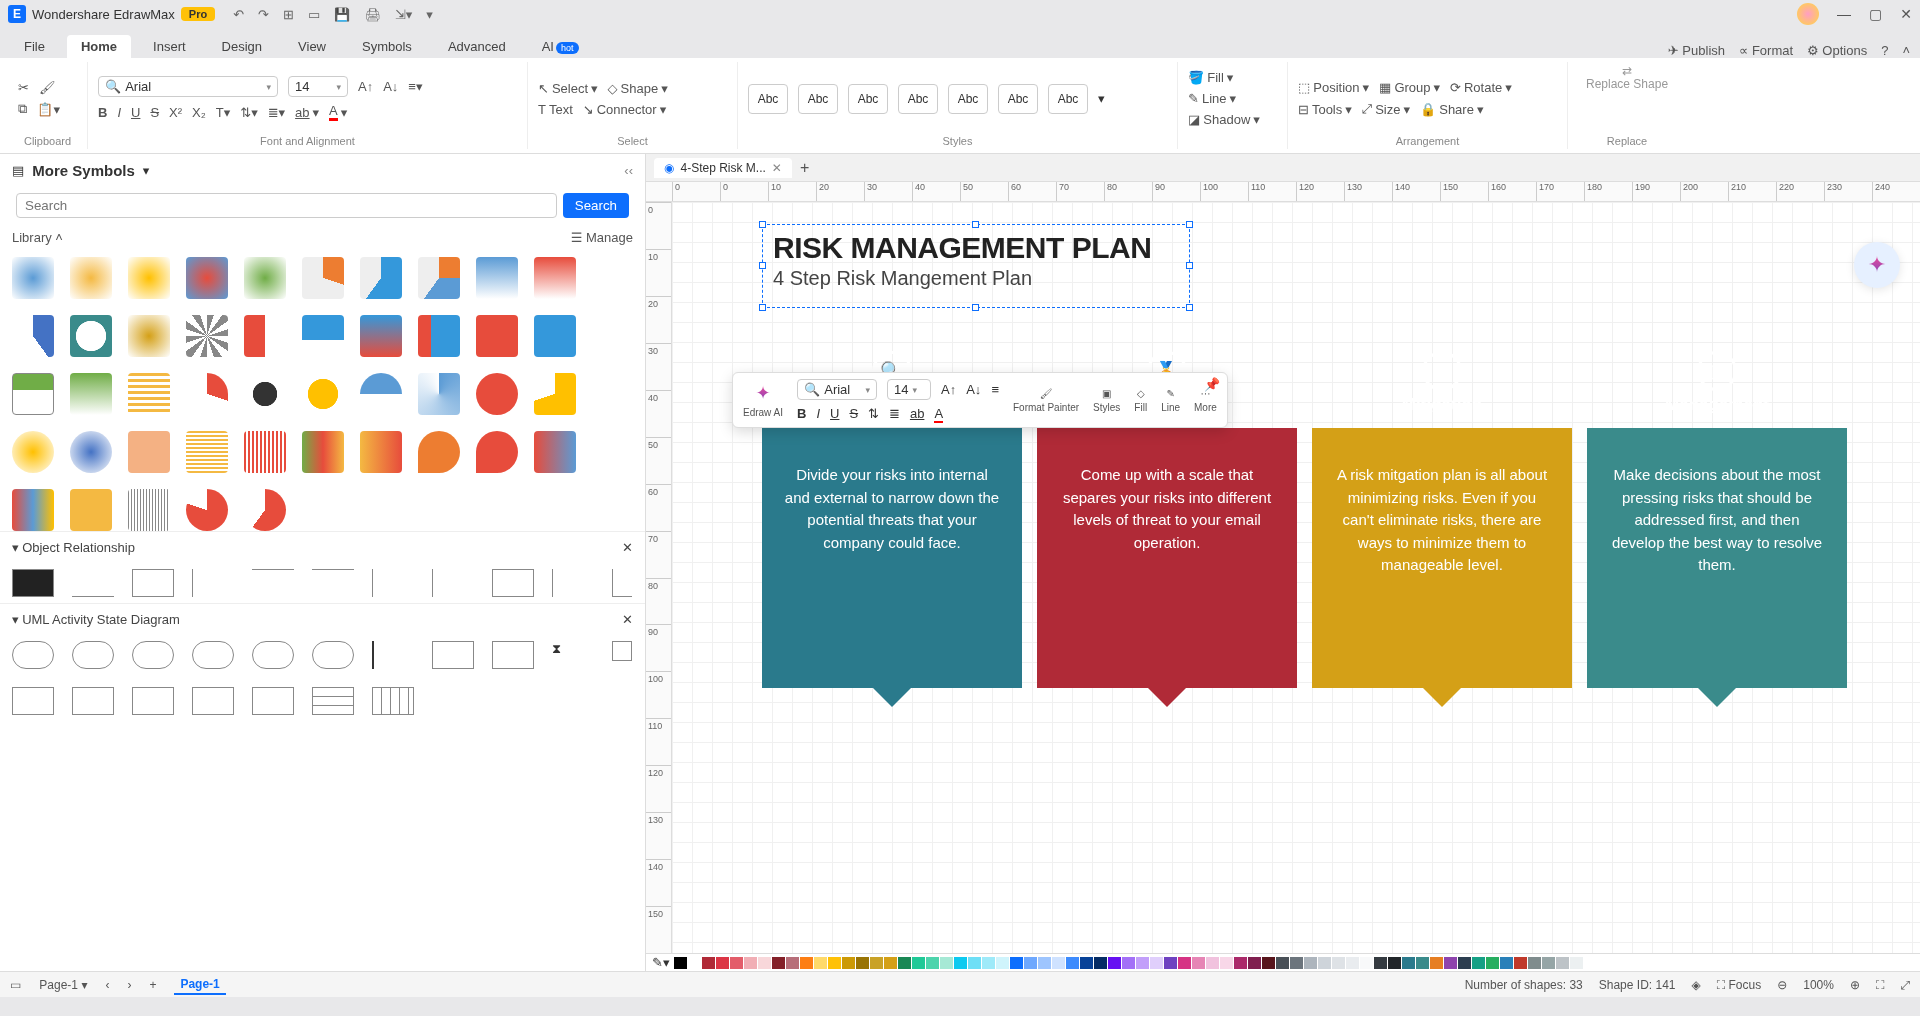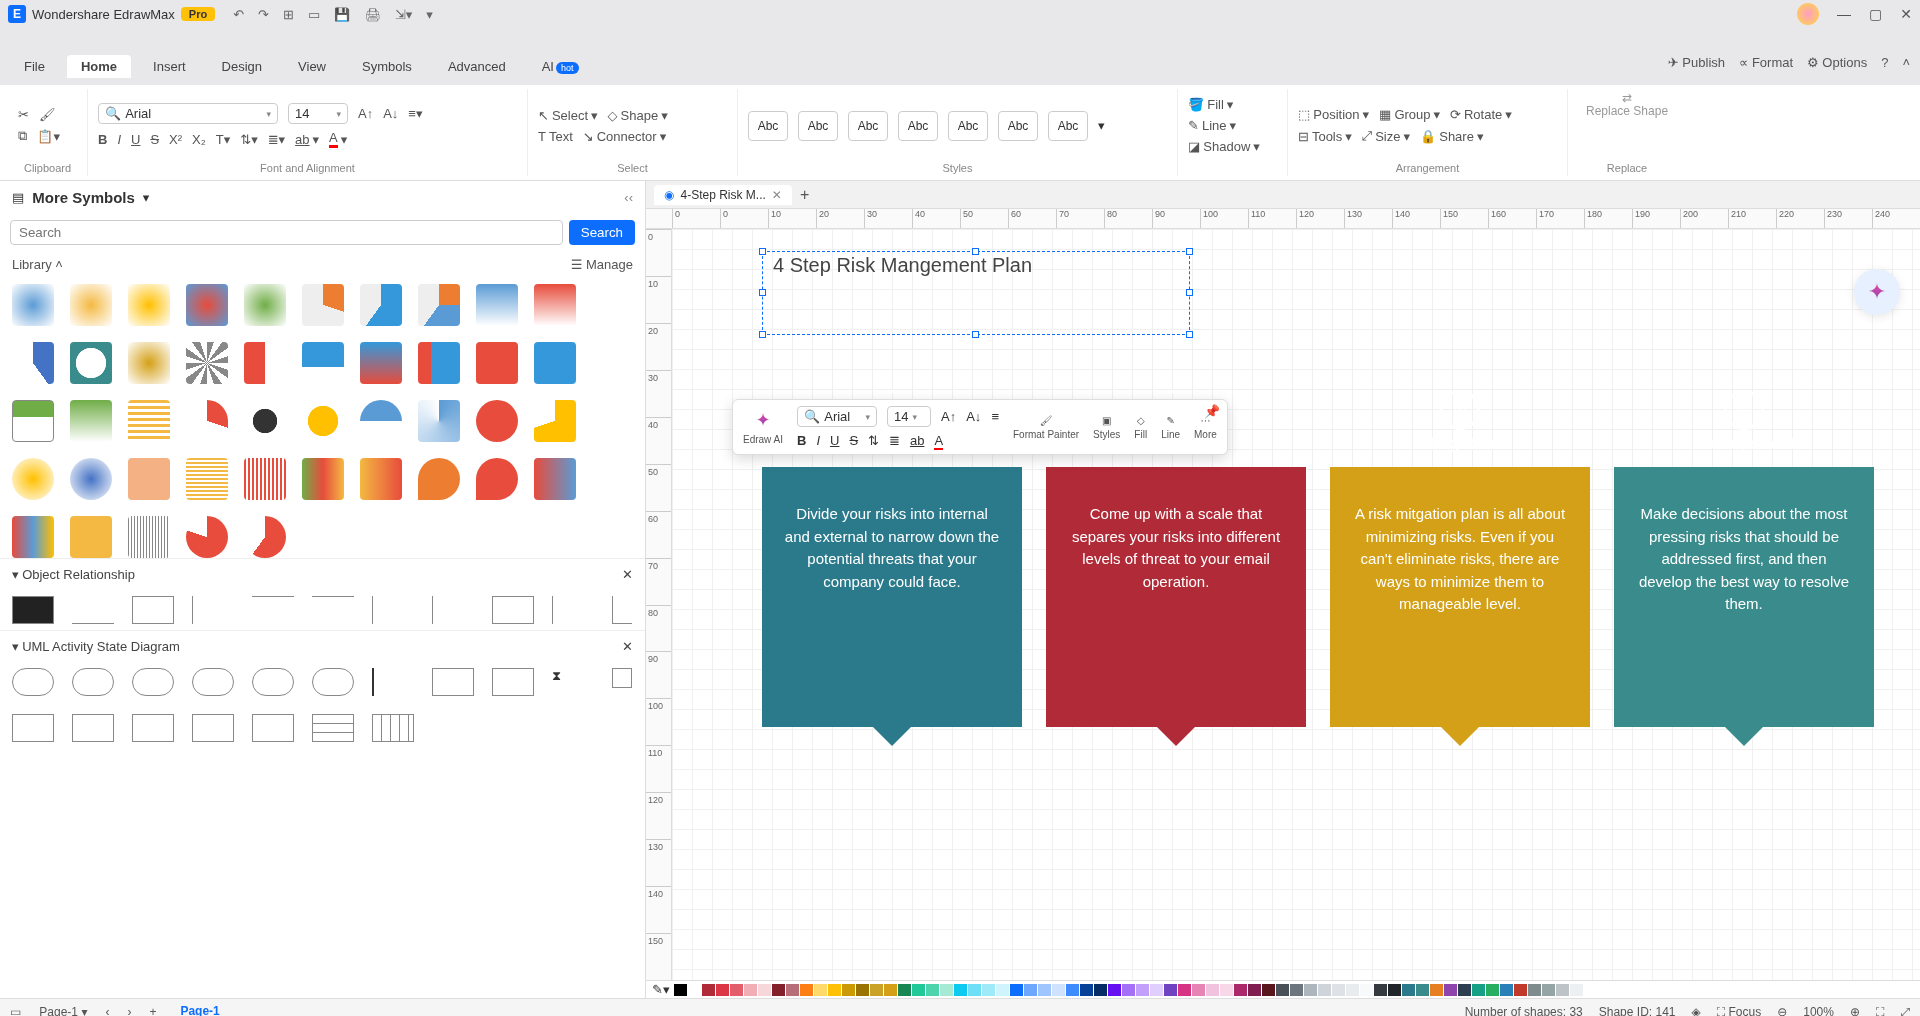--- a/index.html
+++ b/index.html
@@ -5,40 +5,40 @@
 * { margin: 0; padding: 0; box-sizing: border-box; font-family: -apple-system, BlinkMacSystemFont, "Segoe UI", Arial, sans-serif; }
 body { background: #e8e8ea; width: 1920px; height: 1016px; overflow: hidden; font-size: 13px; color: #333; }
 .titlebar { height: 28px; background: #e8e8ea; display: flex; align-items: center; padding: 0 8px; }
 .logo { width: 18px; height: 18px; background: #0d6efd; border-radius: 3px; margin-right: 6px; color: #fff; display: flex; align-items: center; justify-content: center; font-size: 12px; font-weight: bold; }
 .title-text { font-size: 13px; color: #333; }
 .pro-badge { background: #ffc107; color: #333; padding: 1px 8px; border-radius: 4px; font-size: 11px; margin-left: 6px; font-weight: 600; }
 .qat { display: flex; gap: 14px; margin-left: 18px; color: #666; }
 .qat span { cursor: pointer; }
 .win-controls { margin-left: auto; display: flex; gap: 18px; color: #555; font-size: 14px; align-items: center; }
 .avatar { width: 22px; height: 22px; border-radius: 50%; background: radial-gradient(circle, #ff9ec4, #ffd93d); }
-.menubar { height: 30px; display: flex; align-items: flex-start; padding: 0 10px; gap: 8px; margin-top: 27px; }
+.menubar { height: 30px; display: flex; align-items: flex-end; padding: 0 10px; gap: 8px; }
 .menubar .tab { padding: 4px 14px; color: #444; cursor: pointer; border-radius: 4px 4px 0 0; }
 .menubar .tab.active { background: #fff; font-weight: 600; }
 .hot { background: #0d6efd; color: #fff; font-size: 9px; padding: 1px 5px; border-radius: 8px; margin-left: 2px; }
 .menubar-right { margin-left: auto; display: flex; gap: 14px; color: #555; align-items: center; }
 .ribbon { height: 96px; background: #fff; display: flex; border-bottom: 1px solid #ddd; padding: 4px 8px; }
 .rgroup { display: flex; flex-direction: column; justify-content: space-between; padding: 2px 10px; border-right: 1px solid #eee; }
 .rgroup-rows { display: flex; flex-direction: column; gap: 6px; flex: 1; justify-content: center; }
 .rrow { display: flex; gap: 10px; align-items: center; }
 .rgroup-label { font-size: 11px; color: #888; text-align: center; padding-top: 2px; }
 .ribbon-btn { color: #555; cursor: pointer; display: flex; align-items: center; gap: 3px; font-size: 13px; }
 .combo { border: 1px solid #ccc; border-radius: 4px; padding: 2px 6px; display: flex; align-items: center; gap: 4px; background: #fff; }
 .combo span.arrow { font-size: 9px; color: #888; }
 .abc-btn { border: 1px solid #ccc; border-radius: 4px; width: 40px; height: 30px; display: flex; align-items: center; justify-content: center; font-size: 12px; background: #fff; }
 .main { display: flex; height: 817px; }
 .sidebar { width: 665px; background: #fff; border-right: 1px solid #ddd; display: flex; flex-direction: column; }
 .sb-header { display: flex; align-items: center; padding: 8px 12px; gap: 8px; }
 .sb-title { font-weight: 600; font-size: 15px; }
 .collapse-icon { margin-left: auto; color: #888; }
-.sb-search { display: flex; padding: 6px 10px; gap: 6px; }
+.sb-search { display: flex; padding: 6px 16px; gap: 6px; }
 .sb-search input { flex: 1; border: 1px solid #ccc; border-radius: 4px; padding: 4px 8px; }
 .sb-search button { background: #0d6efd; color: #fff; border: none; border-radius: 4px; padding: 4px 12px; }
 .lib-row { display: flex; justify-content: space-between; padding: 6px 12px; font-size: 13px; color: #555; }
 .shape-grid { padding: 6px 12px; display: flex; flex-wrap: wrap; gap: 16px; overflow: hidden; height: 280px; }
 .shape-item { width: 42px; height: 42px; background: #f4f4f4; border-radius: 4px; }
 .section-hdr { display: flex; justify-content: space-between; padding: 8px 12px; border-top: 1px solid #eee; color: #444; font-size: 13px; align-items: center; }
 .section-grid { padding: 6px 12px; display: flex; flex-wrap: wrap; gap: 18px; }
 .sym { width: 42px; height: 28px; border: 1px solid #888; background: #fff; }
 .canvas-area { flex: 1; background: #fff; position: relative; display: flex; flex-direction: column; }
 .tabs { height: 28px; display: flex; align-items: center; padding-left: 8px; gap: 8px; background: #f1f1f1; border-bottom: 1px solid #ddd; }
@@ -55,21 +55,21 @@
 .h-tl { top: -4px; left: -4px; } .h-tm { top: -4px; left: 50%; margin-left: -4px; } .h-tr { top: -4px; right: -4px; }
 .h-ml { top: 50%; left: -4px; margin-top: -4px; } .h-mr { top: 50%; right: -4px; margin-top: -4px; }
 .h-bl { bottom: -4px; left: -4px; } .h-bm { bottom: -4px; left: 50%; margin-left: -4px; } .h-br { bottom: -4px; right: -4px; }
 .title1 { font-size: 30px; font-weight: 800; color: #222; padding: 6px 10px 0; letter-spacing: -0.5px; }
 .subtitle { font-size: 20px; color: #444; padding: 2px 10px; }
 .float-toolbar { position: absolute; left: 60px; top: 170px; background: #fff; border: 1px solid #ddd; border-radius: 6px; box-shadow: 0 4px 14px rgba(0,0,0,0.15); display: flex; padding: 6px 10px; gap: 14px; z-index: 5; align-items: center; }
 .ft-col { display: flex; flex-direction: column; align-items: center; gap: 3px; font-size: 10px; color: #555; }
 .ft-row2 { display: flex; flex-direction: column; gap: 6px; }
 .ft-line { display: flex; gap: 10px; align-items: center; }
 .pin { position: absolute; top: 4px; right: 6px; color: #aaa; }
-.cards { position: absolute; left: 90px; top: 148px; display: flex; gap: 24px; }
+.cards { position: absolute; left: 90px; top: 136px; display: flex; gap: 15px; }
 .card { width: 260px; display: flex; flex-direction: column; }
 .card-top { height: 90px; display: flex; flex-direction: column; align-items: center; justify-content: center; color: #fff; position: relative; }
 .card-top::before { content: ""; position: absolute; inset: 0; transform: skewY(-3deg); z-index: -1; }
 .c1 .card-top::before { background: #2a7a8c; } .c2 .card-top::before { background: #b02a37; }
 .c3 .card-top::before { background: #3a8b8b; } .c4 .card-top::before { background: #d4a017; }
 .card-icon { width: 40px; height: 40px; border: 3px solid #fff; border-radius: 50%; display: flex; align-items: center; justify-content: center; font-size: 18px; margin-bottom: 4px; }
 .card-label { font-size: 17px; font-weight: 600; }
 .card-body { padding: 36px 20px 24px; color: #fff; font-size: 15px; text-align: center; line-height: 1.5; height: 260px; }
 .c1 .card-body { background: #2a7a8c; } .c2 .card-body { background: #b02a37; }
 .c3 .card-body { background: #3a8b8b; } .c4 .card-body { background: #d4a017; }
@@ -410,20 +410,21 @@
       <div class="canvas">
         <div class="sel-box">
           <div class="sel-handle h-tl"></div>
           <div class="sel-handle h-tm"></div>
           <div class="sel-handle h-tr"></div>
           <div class="sel-handle h-ml"></div>
           <div class="sel-handle h-mr"></div>
           <div class="sel-handle h-bl"></div>
           <div class="sel-handle h-bm"></div>
           <div class="sel-handle h-br"></div>
+          <div class="title1">RISK MANAGEMENT PLAN</div>
           <div class="subtitle">4 Step Risk Mangement Plan</div>
         </div>
 
         <div class="float-toolbar">
           <div class="ft-col">
               <span style="background:linear-gradient(#ff4d94,#6f42c1);-webkit-background-clip:text;color:transparent;font-size:18px">✦</span>
               <span>Edraw AI</span>
             </div>
           <div class="ft-row2">
             <div class="ft-line">

